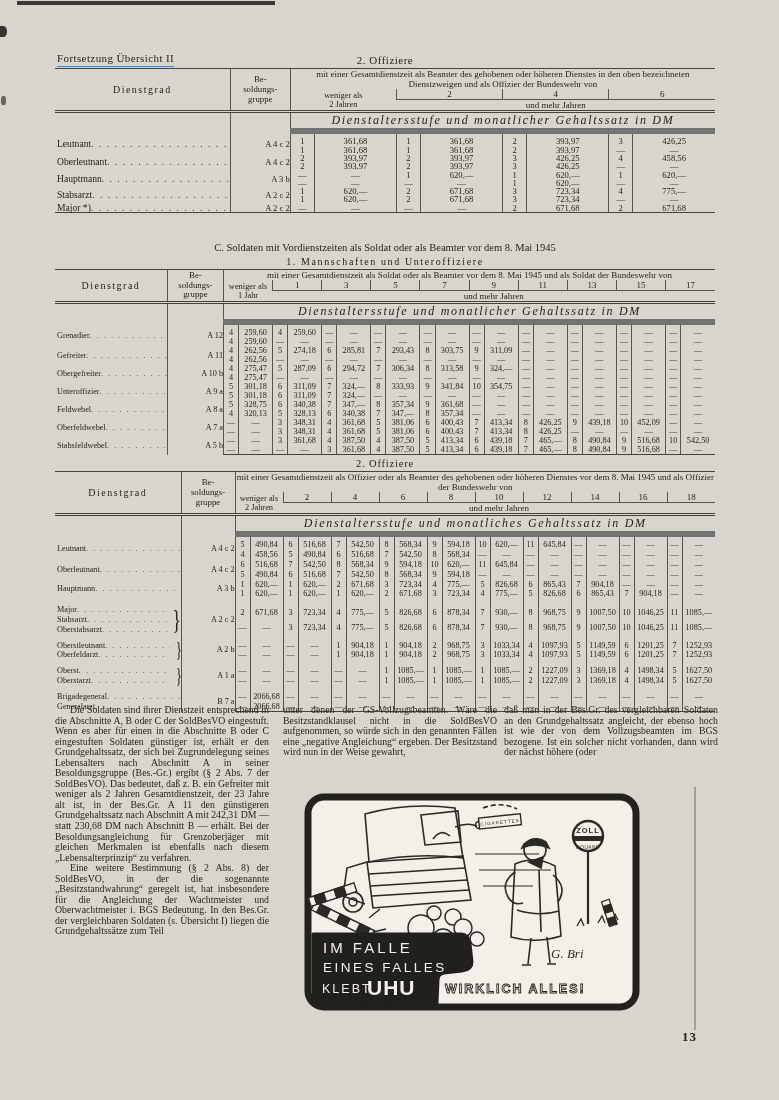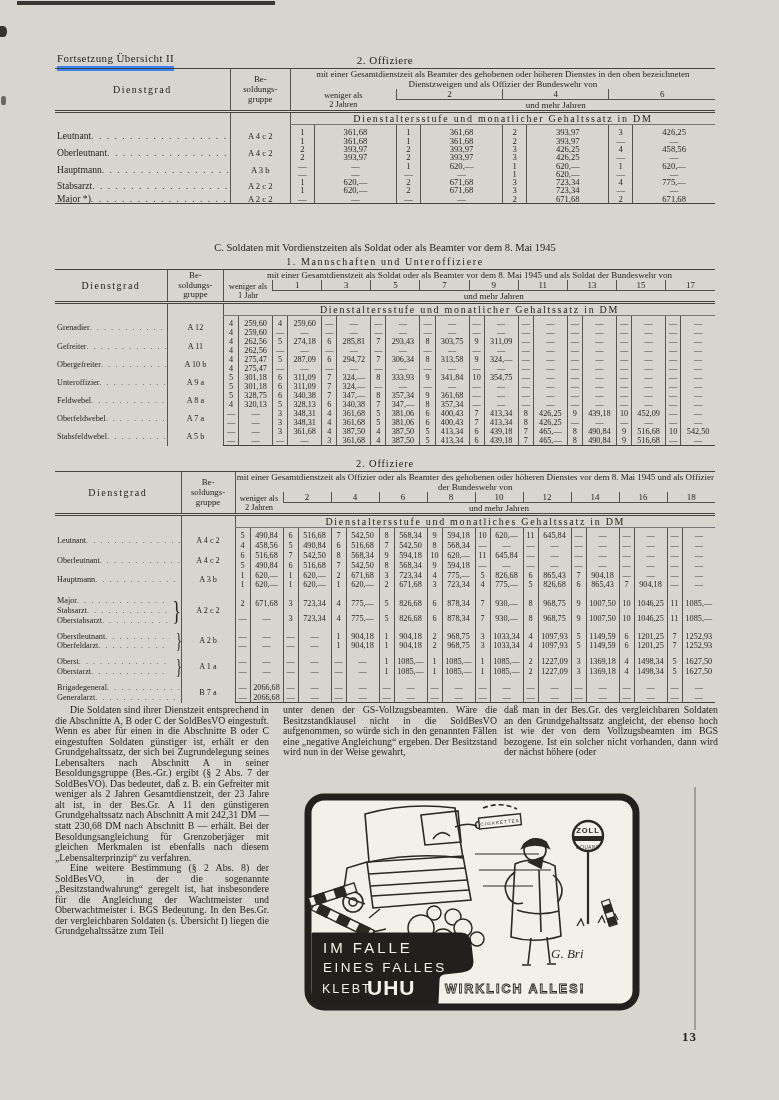--- a/index.html
+++ b/index.html
@@ -5,58 +5,58 @@
   html,body{margin:0;padding:0;background:#d8d5ce;}
   .page{position:relative;width:779px;height:1100px;overflow:hidden;
     background:linear-gradient(115deg,#e4e1d9 0%,#edeae3 28%,#ecege2 62%,#e1ded6 100%);
     font-family:"Liberation Serif","DejaVu Serif",serif;color:#26241e;}
   
   .topbar{position:absolute;left:17px;top:1px;width:258px;height:4px;background:#1d1c19;opacity:.85;}
   .mark1{position:absolute;left:0;top:26px;width:7px;height:11px;background:#35332d;border-radius:0 60% 60% 0;}
   .mark2{position:absolute;left:1px;top:96px;width:5px;height:9px;background:#6a675f;border-radius:40%;}
   .crease{position:absolute;left:694px;top:787px;width:2px;height:243px;background:#76736a;opacity:.55;}
   
-  .hdr-left{position:absolute;left:57px;top:52px;font-size:11px;letter-spacing:.4px;border-bottom:5px solid #3b82f6;padding-bottom:2px;}
+  .hdr-left{position:absolute;left:57px;top:52px;font-size:11px;letter-spacing:.4px;border-bottom:1px solid #3b82f6;padding-bottom:2px;}
   .hdr-center{position:absolute;left:55px;top:54px;width:660px;text-align:center;font-size:11px;letter-spacing:.5px;}
   .sec-title{position:absolute;left:55px;width:660px;text-align:center;}
   .ct{top:242px;font-size:10.5px;}
   .s1{top:256px;font-size:10px;letter-spacing:1.6px;}
   .s2{top:458px;font-size:10.5px;letter-spacing:.8px;}
   .footnote{position:absolute;left:55px;top:210px;width:662px;font-size:9.4px;line-height:11.3px;text-align:justify;text-indent:10px;}
   .pagenum{position:absolute;left:682px;top:1029px;font-size:13px;font-weight:bold;letter-spacing:1px;}
   
   table.dtab{position:absolute;left:55px;border-collapse:collapse;table-layout:fixed;width:660px;}
   .dtab th,.dtab td{padding:0;font-weight:normal;vertical-align:middle;text-align:center;}
   .dtab thead tr:first-child th{border-top:1.5px solid #45433a;}
   .vl{border-left:1px solid #55534a;}
   .lbl-h{font-size:10px;letter-spacing:1.5px;}
   .grp-h{font-size:8.8px;line-height:9.6px;}
   .span-h{font-size:9px;line-height:10.2px;padding:2px 8px 1px;}
   .first-h{font-size:8.4px;line-height:9px;}
   .yr{font-size:9px;border-bottom:1px solid #55534a;padding:1px 0;}
   .more-h{font-size:9px;padding:1px 0 2px;}
   .r4 th{border-top:3px double #45433a;}
-  .stufe-h{font-size:10px;letter-spacing:1.7px;border-bottom:1px solid #737373;padding:2.5px 0 2px;}
+  .stufe-h{font-size:12px;letter-spacing:1.7px;border-bottom:6px solid #737373;padding:2.5px 0 2px;font-style:italic;}
   .dtab tbody td{font-size:8.2px;line-height:9px;}
   .t1 tbody td{font-size:8.6px;line-height:8.3px;}
   .t3 tbody td{line-height:9.8px;}
   .dtab tbody tr:first-child td{padding-top:3px;}
   .dtab tbody tr:last-child td{border-bottom:1.5px solid #45433a;}
   .gap td{padding-top:6px;}
   td.lbl{text-align:right;padding-left:2px;font-size:9px;}
   .t1 td.lbl{font-size:9.6px;}
   .names{position:relative;}
   .braced{padding-right:11px;}
   .nrow{display:flex;align-items:baseline;}
   .nm{white-space:nowrap;}
   .dots{flex:1;overflow:hidden;white-space:nowrap;}
   .dots::after{content:" . . . . . . . . . . . . . . . . . . . . . . .";letter-spacing:1.5px;color:#3c3a32;}
   .brace{position:absolute;right:-3px;top:50%;transform:translateY(-50%) scaleX(.65);font-weight:300;}
   .b2{font-size:20px;} .b3{font-size:28px;}
-  td.grp{font-size:8.6px;}
+  td.grp{font-size:8.6px;text-align:right;}
   
   .artcol{position:absolute;top:705px;width:214px;font-size:9.8px;line-height:10.55px;text-align:justify;}
   .artcol p{margin:0;text-indent:15px;}
   .artcol p.noind{text-indent:0;}
   .c1{left:55px;} .c2{left:283px;} .c3{left:504px;}
   
   .ad{position:absolute;left:303px;top:792px;}
   .ad text{font-family:"Liberation Sans","DejaVu Sans",sans-serif;}
   .ad .sig{font-family:"Liberation Serif",serif;}
 </style>

